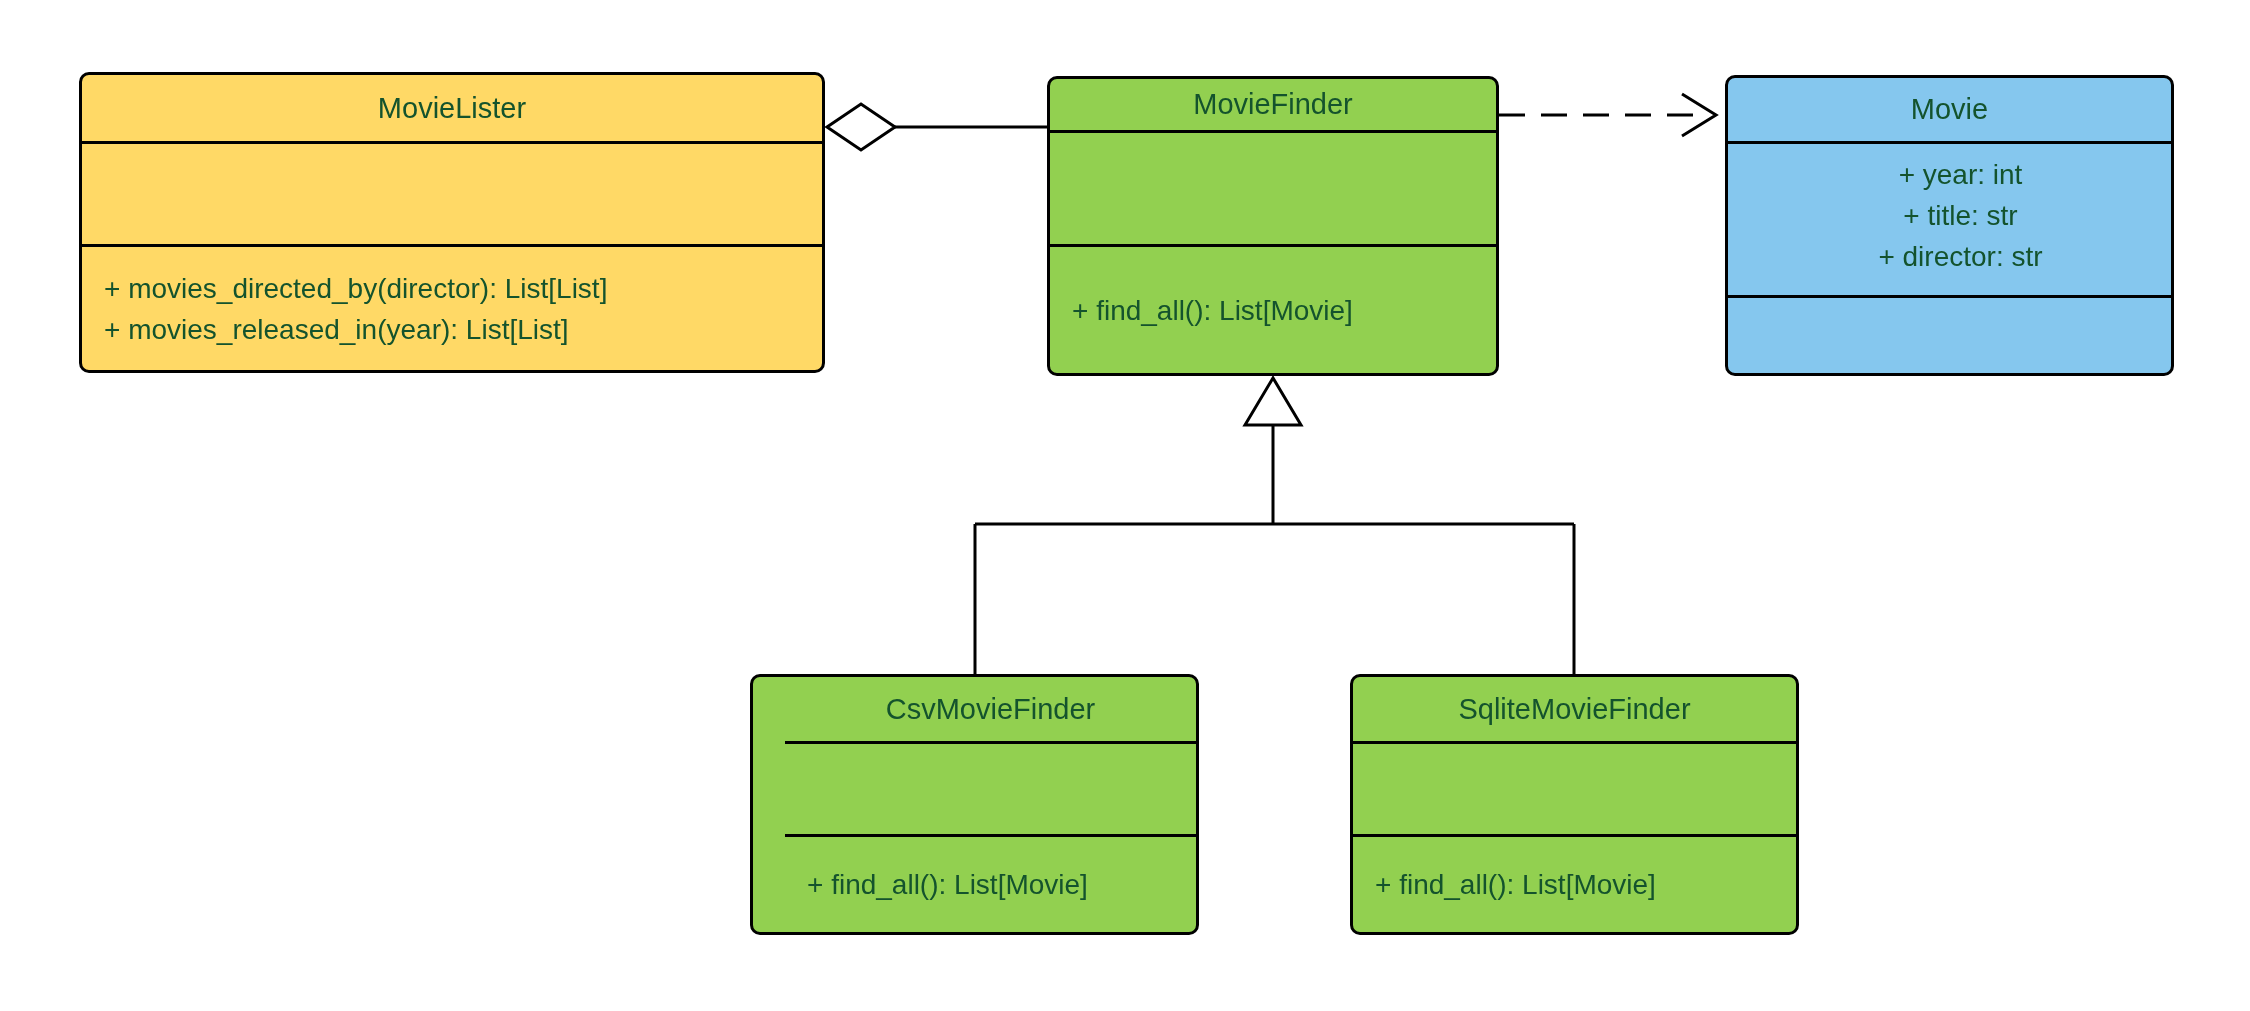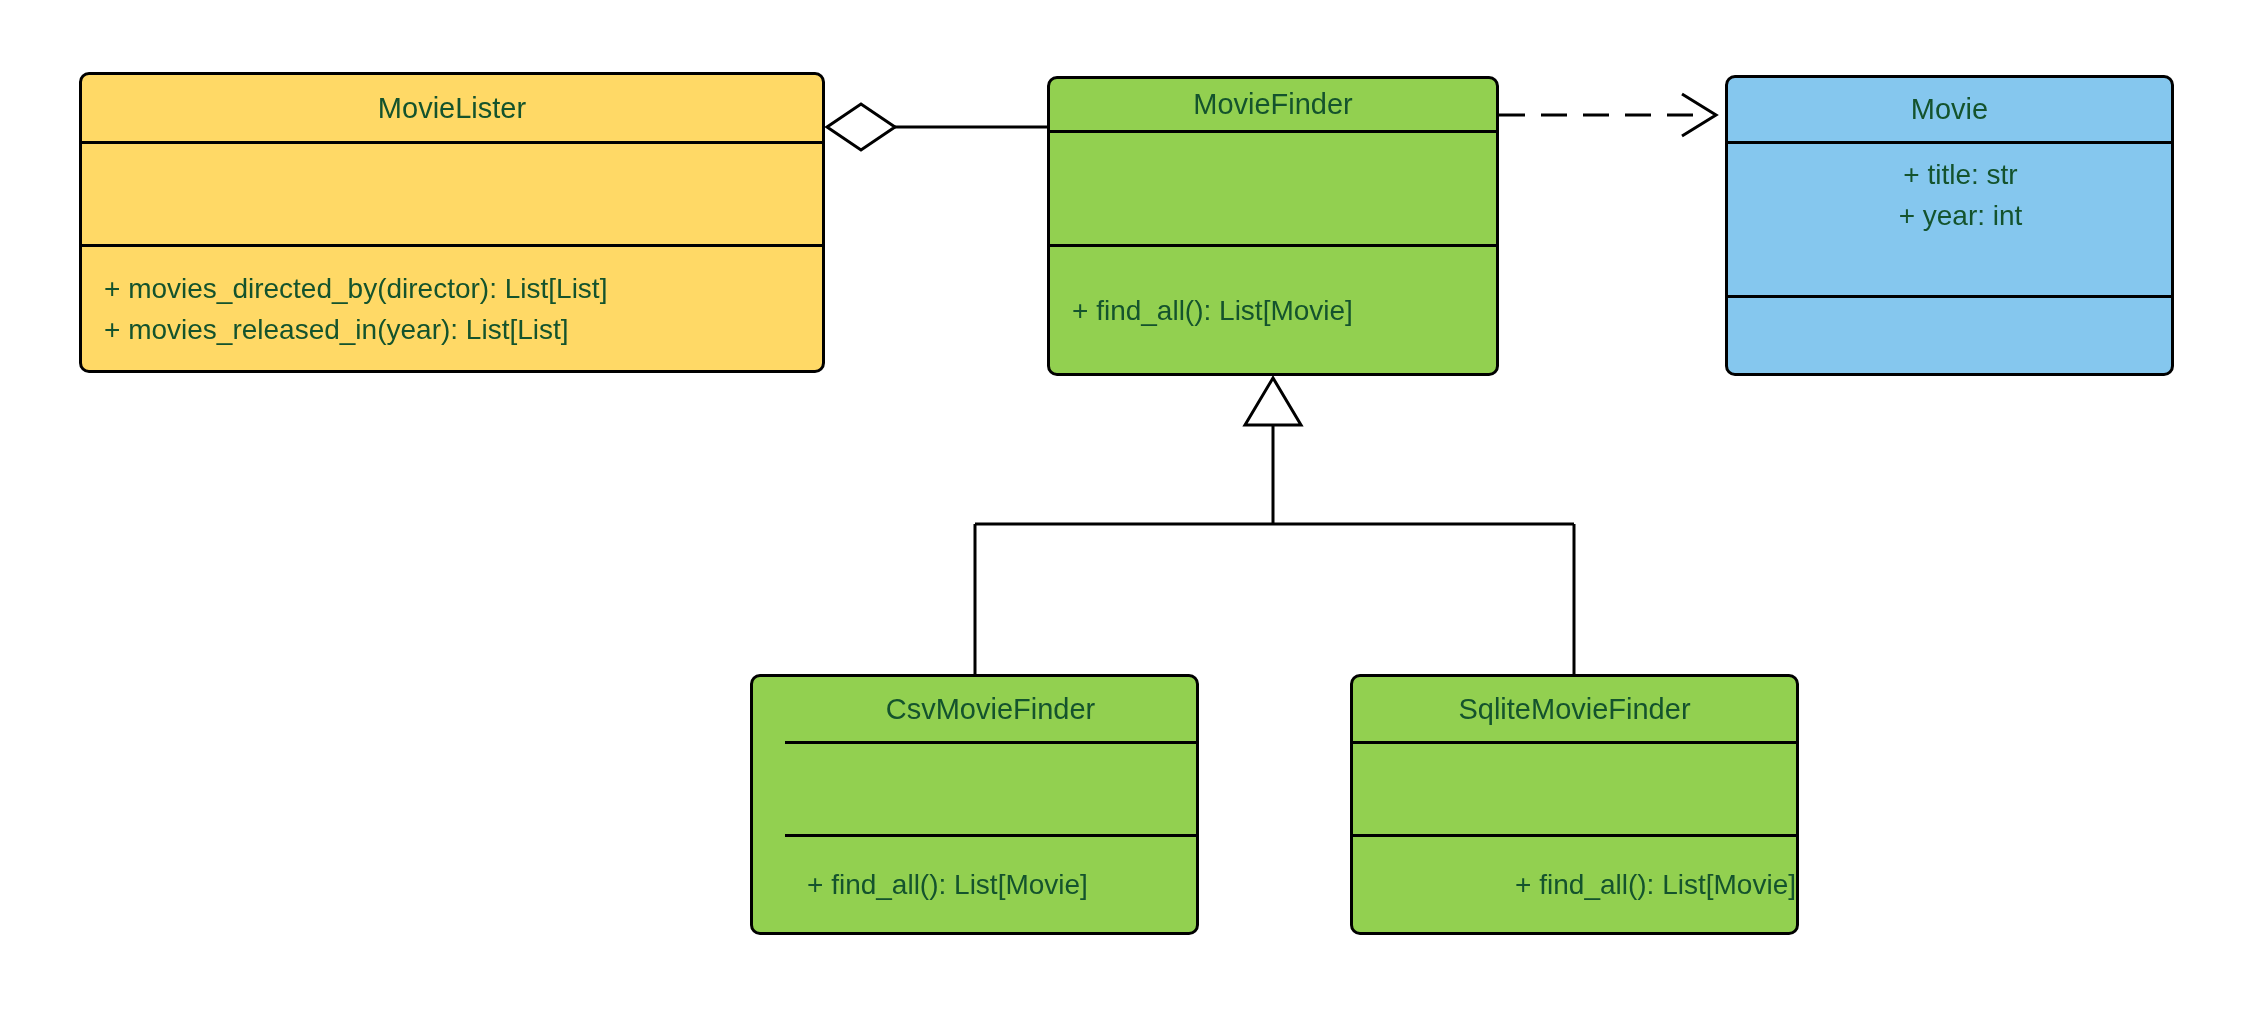--- a/index.html
+++ b/index.html
@@ -117,35 +117,36 @@
     <div class="uml-title">MovieFinder</div>
     <div class="uml-attrs"></div>
     <div class="uml-methods">
       <div>+ find_all(): List[Movie]</div>
     </div>
   </div>
 
   <div class="uml-class" id="movie" style="background-color: rgb(133, 199, 238);">
     <div class="uml-title">Movie</div>
     <div class="uml-attrs">
+      <div>+ year: int</div>
       <div>+ title: str</div>
-      <div>+ year: int</div>
+      <div>+ director: str</div>
     </div>
     <div class="uml-methods"></div>
   </div>
 
   <div class="uml-class" id="csv-movie-finder" style="background-color: rgb(146, 208, 80);">
     <div class="uml-title">CsvMovieFinder</div>
     <div class="uml-attrs"></div>
     <div class="uml-methods">
       <div>+ find_all(): List[Movie]</div>
     </div>
   </div>
 
-  <div class="uml-class" id="sqlite-movie-finder" style="background-color: rgb(146, 208, 80); text-align: right;">
+  <div class="uml-class" id="sqlite-movie-finder" style="background-color: rgb(146, 208, 80);">
     <div class="uml-title">SqliteMovieFinder</div>
     <div class="uml-attrs"></div>
     <div class="uml-methods">
       <div>+ find_all(): List[Movie]</div>
     </div>
   </div>
 
 </div>
 
 </body></html>

